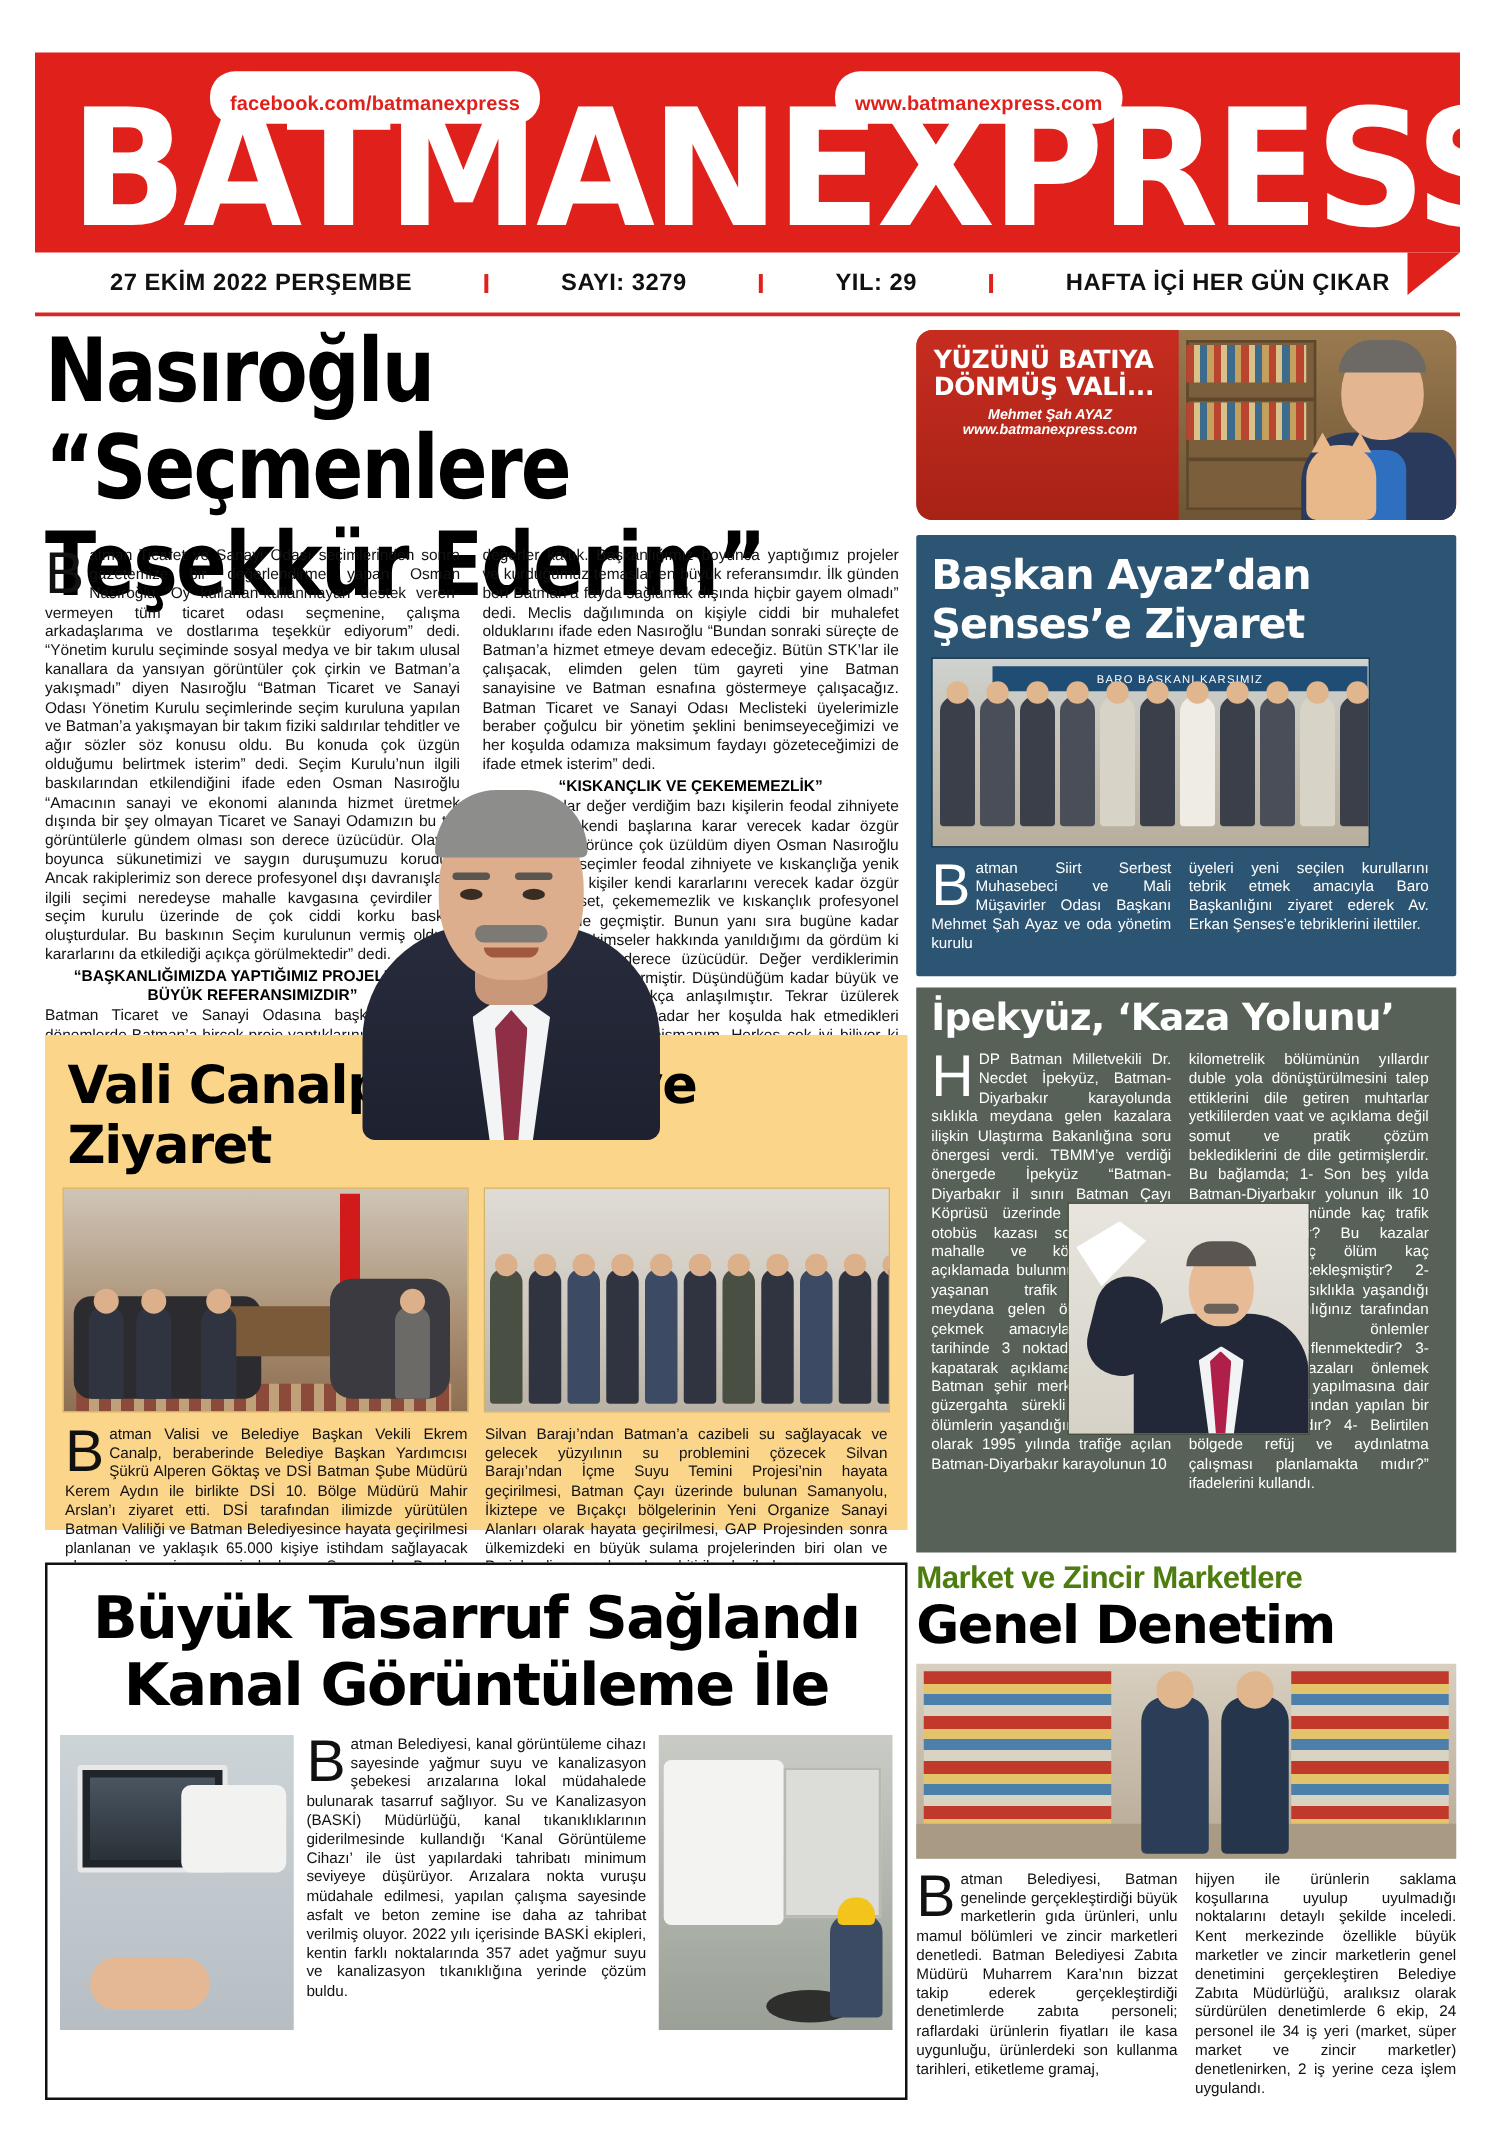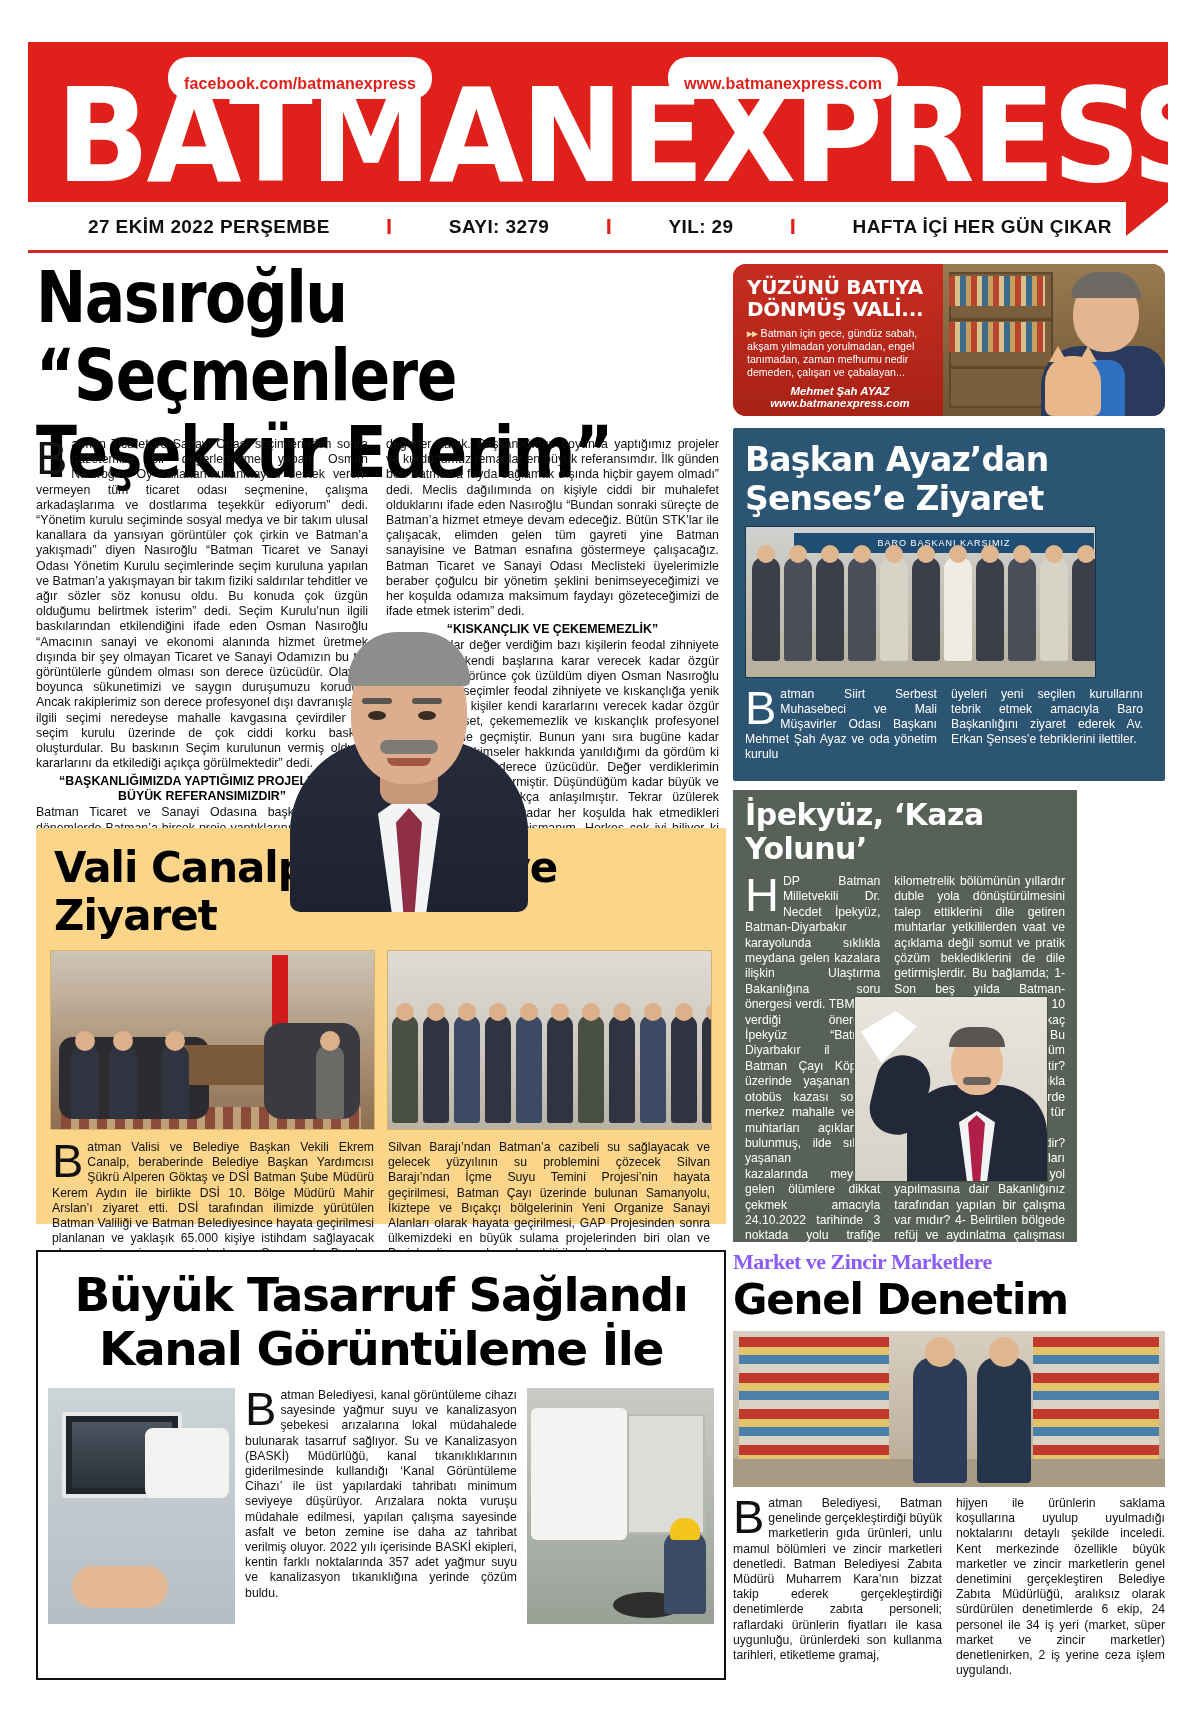--- a/index.html
+++ b/index.html
@@ -182,21 +182,21 @@
     font-size: 9px; text-align: center; line-height: 20px; letter-spacing: 1px; }
   .people { position: absolute; left: 6px; bottom: 16px; display: flex; gap: 4px; }
   .p { width: 28px; height: 104px; background: #3a3f4a; border-radius: 12px 12px 3px 3px; }
   .p.h { background: #4a4e58; } .p.l { background: #d8d3c7; } .p.w { background: #efece4; }
   .p::before { content:""; display:block; width: 18px; height: 18px; margin: -12px auto 0; background: #e0b68f; border-radius: 50%; }
   .ayaz-cols { display: flex; gap: 14px; margin-top: 9px; }
   .ayaz-cols .c { width: 192px; font-size: 12.2px; line-height: 15px; text-align: justify; color: #fff; }
   .ayaz-cols .c.dropcap::first-letter { float: left; font-size: 47px; line-height: 38px; padding-right: 4px; }
 
   .col-ipek {
-    position: absolute; left: 733px; top: 790px; width: 344px; height: 452px;
+    position: absolute; left: 733px; top: 790px; width: 432px; height: 452px;
     background: #586158; padding: 8px 12px 10px 12px; color: #fff;
   }
   .ipek-k1 { font-family: "DejaVu Sans", sans-serif; font-weight: 700; font-size: 30px; line-height: 34px; letter-spacing: -0.5px; }
   .ipek-k2 { font-family: "DejaVu Sans", sans-serif; font-weight: 700; font-size: 40px; line-height: 44px; letter-spacing: -1px; }
   .ipek-cols { display: flex; gap: 14px; margin-top: 8px; position: relative; }
   .ipek-cols .c { width: 192px; font-size: 12.2px; line-height: 15.4px; text-align: justify; color: #fff; }
   .ipek-cols .c.dropcap::first-letter { float: left; font-size: 47px; line-height: 38px; padding-right: 4px; }
   .ipek-photo {
     position: absolute; left: 109px; top: 122px; width: 194px; height: 186px;
     background: linear-gradient(180deg,#e8e5de 0%, #d6d2c8 100%);
@@ -264,21 +264,21 @@
   .kl-hand { position: absolute; left: 24px; bottom: 16px; width: 96px; height: 42px; background: #e4b894; border-radius: 22px; }
   .kl-van { position: absolute; right: 6px; top: 40px; width: 84px; height: 70px; background: #f2f2f0; border-radius: 8px; }
   .kr-van { position: absolute; left: 4px; top: 20px; width: 96px; height: 132px; background: #f3f3f1; border-radius: 6px; }
   .kr-door { position: absolute; left: 100px; top: 26px; width: 78px; height: 120px; background: #dcdcd8; border: 2px solid #b9b9b3; }
   .kr-worker { position: absolute; right: 8px; bottom: 10px; width: 42px; height: 82px; background: #3b4b63; border-radius: 14px 14px 4px 4px; }
   .kr-helmet { position: absolute; right: 14px; bottom: 84px; width: 30px; height: 22px; background: #f2c41c; border-radius: 14px 14px 4px 4px; }
   .kr-hole { position: absolute; left: 86px; bottom: 6px; width: 70px; height: 26px; background: #2e2f2c; border-radius: 50%; }
 
   
   .market { position: absolute; left: 733px; top: 1248px; width: 432px; height: 432px; }
-  .market-k1 { font-family: Liberation Serif, serif; font-weight: 700; font-size: 22px; line-height: 28px; letter-spacing: -0.5px; color: #8b5cf6; }
+  .market-k1 { font-family: Liberation Sans, sans-serif; font-weight: 700; font-size: 25px; line-height: 28px; letter-spacing: -0.5px; color: #4d7c0f; }
   .market-k2 { font-family: "DejaVu Sans", sans-serif; font-weight: 700; font-size: 42px; line-height: 47px; letter-spacing: -1.2px; color: #000; }
   .market-photo {
     margin-top: 8px; width: 432px; height: 156px; position: relative; overflow: hidden;
     background: linear-gradient(180deg,#d8cfc0 0%, #b6a894 100%);
   }
   .mp-shelf { position: absolute; top: 6px; left: 6px; width: 150px; height: 142px;
     background: repeating-linear-gradient(180deg,#c0392b 0 10px,#e3c46a 10px 18px,#4d7fab 18px 27px,#d9d3c4 27px 36px); }
   .mp-shelf2 { left: 300px; width: 126px; }
   .mp-officer { position: absolute; left: 180px; bottom: 4px; width: 54px; height: 126px; background: #2b3d57; border-radius: 20px 20px 4px 4px; }
   .mp-officer::before { content:""; display:block; width: 30px; height: 30px; margin: -20px auto 0; background: #e0b68f; border-radius: 50%; }
@@ -339,24 +339,20 @@
       <div class="eye l"></div>
       <div class="eye r"></div>
       <div class="mustache"></div>
       <div class="mouth"></div>
     </div>
   </div>
 
   <div class="col-opinion">
     <div class="op-left">
       <div class="op-title">YÜZÜNÜ BATIYA DÖNMÜŞ VALİ...</div>
-      <div class="op-body">
-        <span class="op-arrow">▸▸</span>
-        <span>Batman için gece, gündüz sabah, akşam yılmadan yorulmadan, engel tanımadan, zaman mefhumu nedir demeden, çalışan ve çabalayan...</span>
-      </div>
       <div class="op-author">Mehmet Şah AYAZ</div>
       <div class="op-url">www.batmanexpress.com</div>
     </div>
     <div class="op-photo">
       <div class="shelf"></div>
       <div class="books"></div>
       <div class="books b2"></div>
       <div class="op-man-body"></div>
       <div class="op-man-inner"></div>
       <div class="op-man-head"></div>

